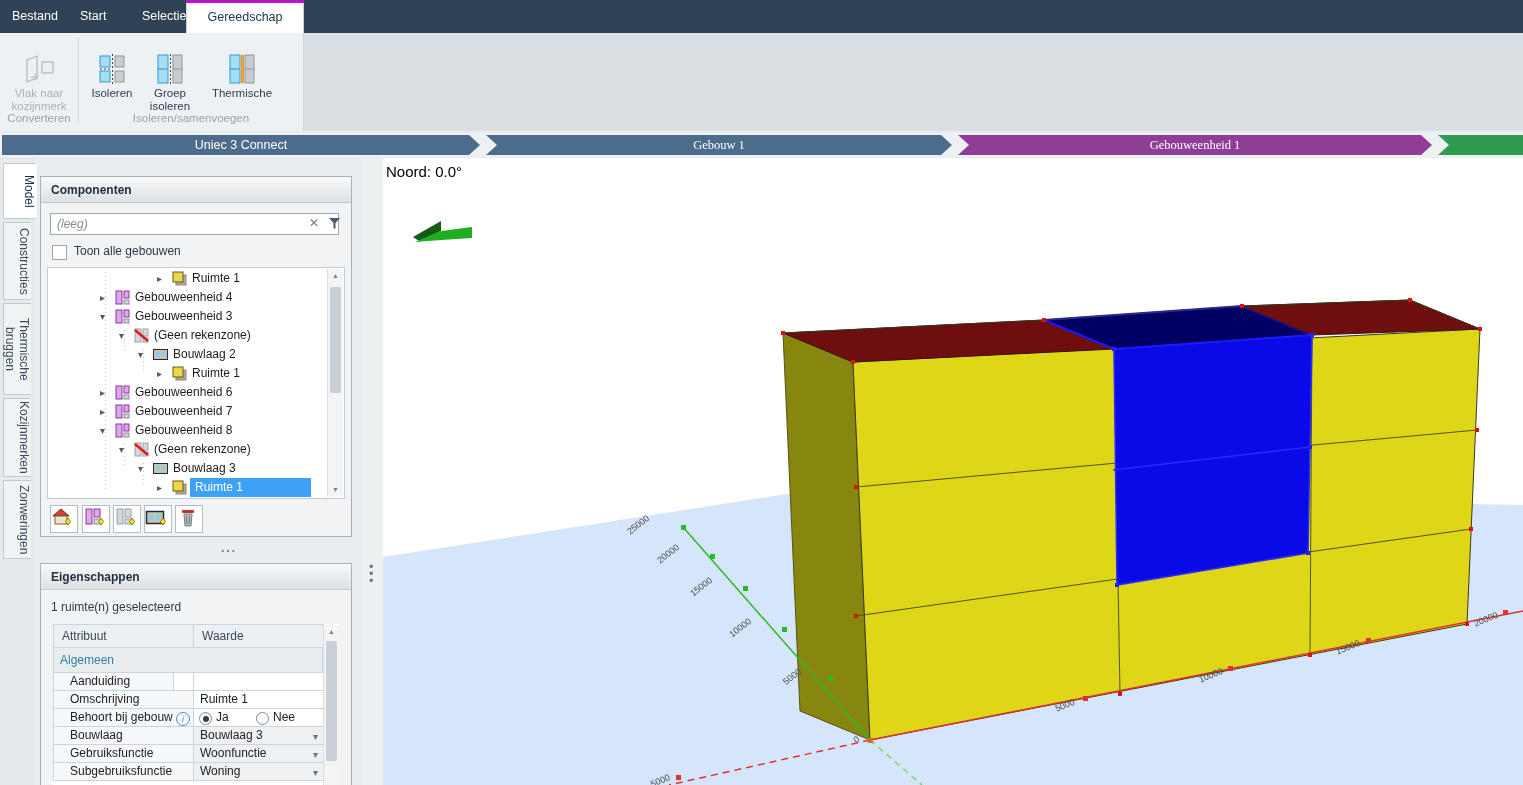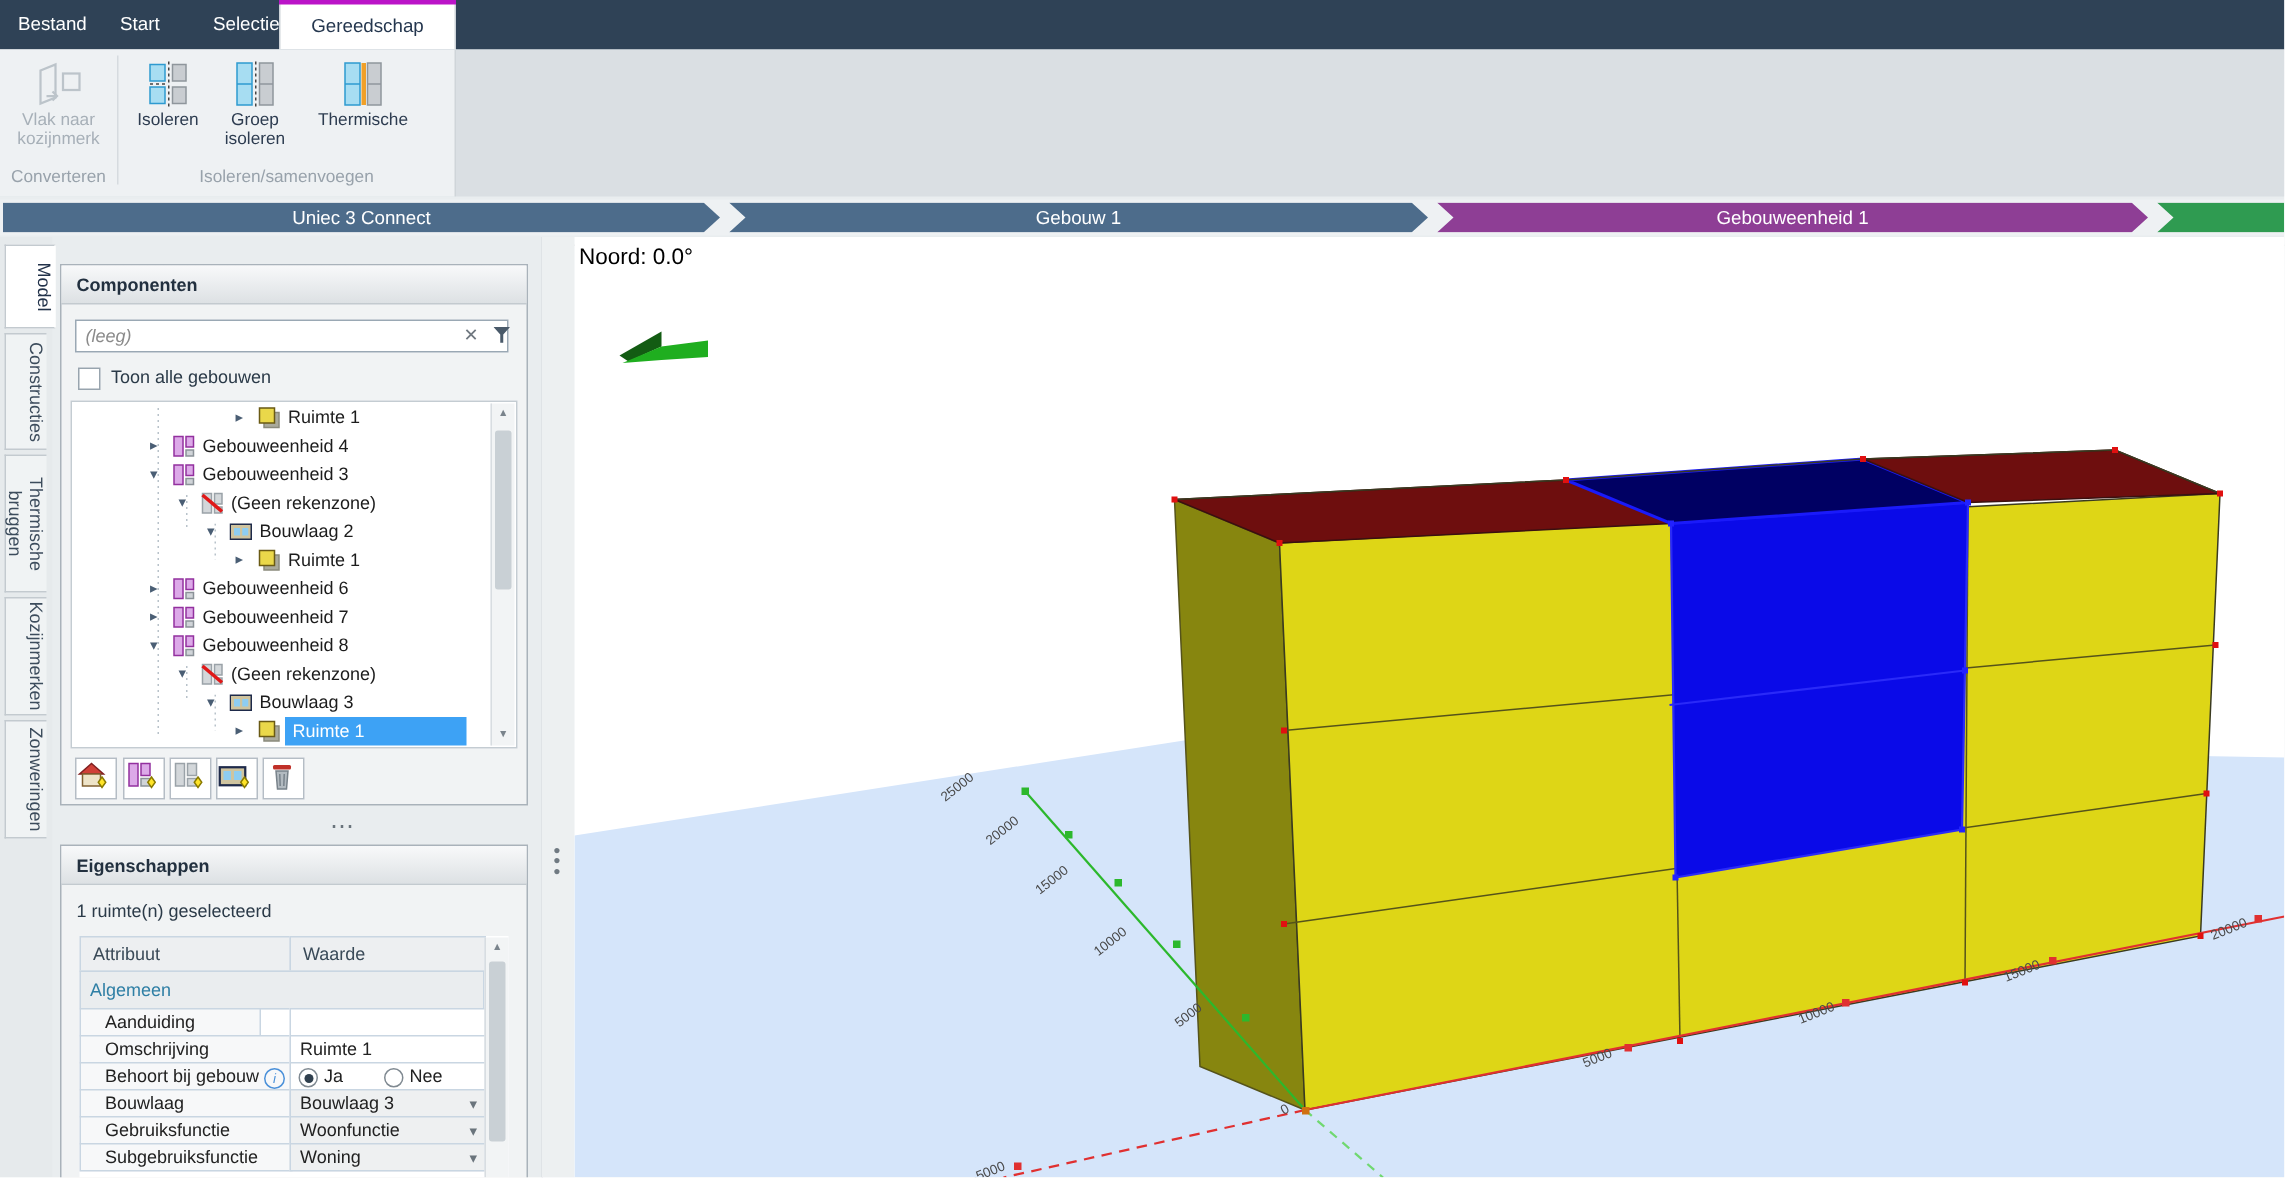--- a/index.html
+++ b/index.html
@@ -10,31 +10,31 @@
   .tabbar{left:0;top:0;width:1523px;height:33px;background:#2f4256;}
   .tb-tab{top:0;height:33px;line-height:33px;color:#fff;font-size:12.5px;cursor:default;}
   .tb-active{left:186px;top:0;width:116px;height:33px;background:#fff;text-align:center;
              border-left:1px solid #cdd3d8;border-right:1px solid #cdd3d8;}
   .tb-active .stripe{position:absolute;left:-1px;top:0;width:118px;height:3px;background:#bb14c8;}
   .tb-active .lbl{position:absolute;left:0;top:3px;width:100%;line-height:29px;color:#24364e;font-size:12.5px;}
   
   .ribbon{left:0;top:33px;width:1523px;height:98px;background:#dadfe3;}
   .ribbon-left{left:0;top:0;width:303px;height:98px;background:#eef1f3;border-right:1px solid #cfd5d9;}
   .rb-sep{left:78px;top:4px;width:1px;height:86px;background:#d6dbdf;}
-  .rb-btn{top:7px;text-align:center;}
+  .rb-btn{top:20px;text-align:center;}
   .rb-ico{display:block;margin:0 auto 2px auto;}
   .rb-lbl{font-size:11.5px;line-height:13px;color:#2d3c50;}
   .rb-lbl.dis{color:#a7b0b8;}
   .rb-cap{top:79px;height:15px;font-size:11.5px;color:#98a2ab;text-align:center;}
   .ribbon-border{left:0;top:130px;width:1523px;height:1px;background:#c7cdd1;}
   
   .bcrow{left:0;top:133px;width:1523px;height:24px;background:#eef1f3;}
   .bc{top:2px;height:20px;line-height:20px;text-align:center;color:#fff;font-size:12.5px;}
   .bc1{clip-path:polygon(0 0,calc(100% - 11px) 0,100% 50%,calc(100% - 11px) 100%,0 100%);}
-  .bc2{clip-path:polygon(0 0,calc(100% - 11px) 0,100% 50%,calc(100% - 11px) 100%,0 100%,11px 50%);}
+  .bc2{clip-path:polygon(0 0,calc(100% - 11px) 0,100% 50%,calc(100% - 11px) 100%,0 100%,11px 50%);font-family:Liberation Serif, serif;}
   .bc3{clip-path:polygon(0 0,100% 0,100% 100%,0 100%,11px 50%);}
   
   .sidestrip{left:0;top:158px;width:35px;height:627px;background:#e6eaec;}
   .vtab{left:3px;width:27px;background:#f0f3f4;border:1px solid #c3cacf;border-right:none;
         writing-mode:vertical-rl;text-align:center;color:#3c4c5c;font-size:12px;cursor:default;}
   .vtab.active{left:3px;width:32px;background:#fff;border-right:1px solid #fff;z-index:2;color:#22324a;}
   
   .panelcol{left:35px;top:158px;width:326px;height:627px;background:#e9edef;border-right:1px solid #b9c1c7;}
   .splitterv{left:361px;top:158px;width:22px;height:627px;background:#edf0f1;}
   .vdots{left:8px;top:405px;color:#707a82;font-size:13px;letter-spacing:0;line-height:7px;}

